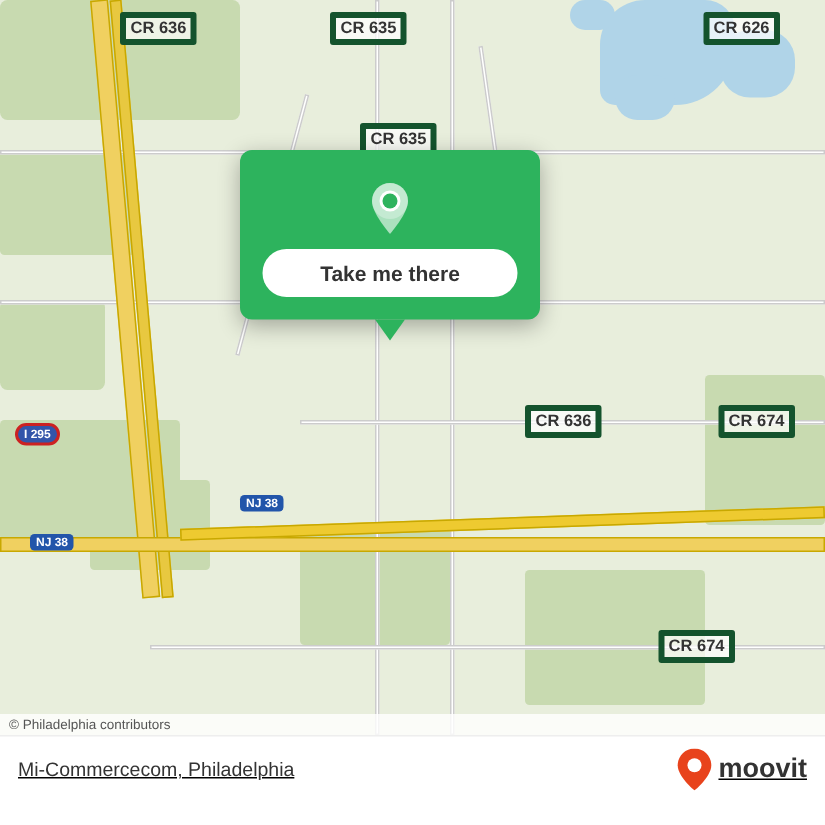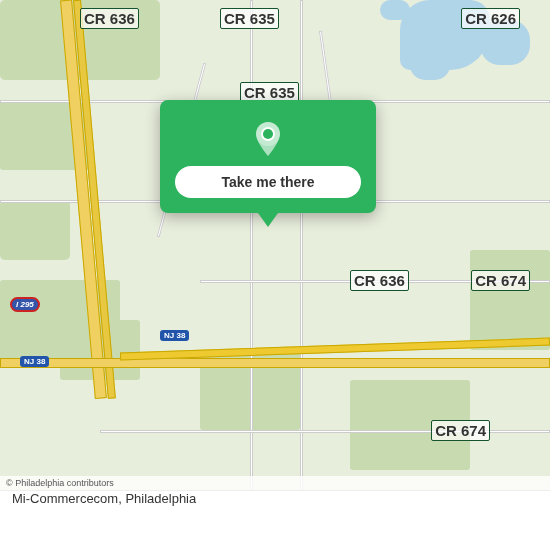--- a/index.html
+++ b/index.html
@@ -37,27 +37,27 @@
     
     .water {
       position: absolute;
       background: #b0d4e8;
       border-radius: 4px;
     }
 
     
     .road-label {
       position: absolute;
-      font-size: 15px;
+      font-size: 11px;
       font-weight: bold;
       color: #333;
       background: rgba(255,255,255,0.7);
       padding: 1px 3px;
       border-radius: 2px;
-      border: 1px solid #14532d;
+      border: 4px solid #14532d;
       white-space: nowrap;
       z-index: 5;
     }
 
     .highway-label {
       position: absolute;
       font-size: 8px;
       font-weight: bold;
       color: white;
       background: #3366aa;
@@ -78,21 +78,21 @@
       white-space: nowrap;
       z-index: 5;
       border: 2px solid #cc2222;
     }
 
     
     .map-popup {
       position: absolute;
       top: 100px;
       left: 160px;
-      width: 216px;
+      width: 200px;
       background: #2db35d;
       border-radius: 8px;
       padding: 20px 15px 15px;
       display: flex;
       flex-direction: column;
       align-items: center;
       z-index: 20;
       box-shadow: 0 4px 15px rgba(0,0,0,0.3);
     }
 
@@ -127,22 +127,24 @@
       border-top: 14px solid #2db35d;
     }
 
     
     #bottom-bar {
       position: relative;
       width: 550px;
       height: 44px;
       background: white;
       display: flex;
+      align-items: center;
       padding: 0 12px;
       border-top: 1px solid #eee;
+      text-decoration: underline;
     }
 
     .bottom-text {
       flex: 1;
       font-size: 13px;
       color: #333;
     }
 
     .moovit-logo {
       display: flex;
@@ -210,21 +212,21 @@
   <div style="position:absolute;top:30px;left:330px;width:3px;height:160px;background:#fff;border:1px solid #ccc;transform:rotate(-8deg);z-index:2;"></div>
 
   <div class="road-label" style="top:8px;left:80px;">CR 636</div>
   <div class="road-label" style="top:8px;left:220px;">CR 635</div>
   <div class="road-label" style="top:8px;right:30px;margin-left:38px;">CR 626</div>
   <div class="road-label" style="top:82px;left:240px;">CR 635</div>
   <div class="road-label" style="top:270px;left:350px;">CR 636</div>
   <div class="road-label" style="top:270px;right:20px;">CR 674</div>
   <div class="road-label" style="top:420px;right:60px;">CR 674</div>
 
-  <div class="interstate-label" style="top:297px;left:10px;font-style:italic;">I 295</div>
+  <div class="interstate-label" style="top:282px;left:10px;">I 295</div>
 
   <div class="highway-label" style="top:356px;left:20px;background:#2255aa;border-radius:3px;">NJ 38</div>
   <div class="highway-label" style="top:330px;left:160px;background:#2255aa;border-radius:3px;">NJ 38</div>
 
   <div class="map-popup">
 
     <svg class="popup-pin" viewBox="0 0 36 36" fill="none" xmlns="http://www.w3.org/2000/svg">
       <circle cx="18" cy="14" r="12" fill="white" fill-opacity="0.3"></circle>
       <circle cx="18" cy="14" r="7" fill="white"></circle>
       <path d="M18 2C11.37 2 6 7.37 6 14c0 8.25 12 22 12 22s12-13.75 12-22C30 7.37 24.63 2 18 2z" fill="white" fill-opacity="0.6"></path>
@@ -233,13 +235,21 @@
     <button class="popup-button">Take me there</button>
   </div>
 
   <div class="osm-attribution">
     <span>© Philadelphia contributors</span>
   </div>
 </div>
 
 <div id="bottom-bar">
   <span class="bottom-text">Mi-Commercecom, Philadelphia</span>
+  <div class="moovit-logo">
+
+    <svg class="moovit-pin" viewBox="0 0 24 30" xmlns="http://www.w3.org/2000/svg">
+      <path d="M12 0C5.37 0 0 5.37 0 12c0 8.25 12 18 12 18s12-9.75 12-18C24 5.37 18.63 0 12 0z" fill="#e8431c"></path>
+      <circle cx="12" cy="12" r="5" fill="white"></circle>
+    </svg>
+    <span class="moovit-text">moovit</span>
+  </div>
 </div>
 
 </body></html>

